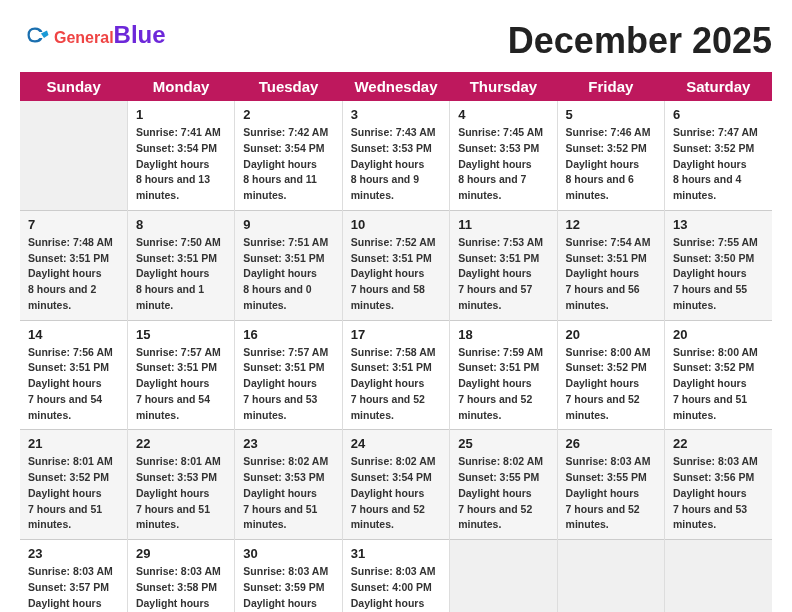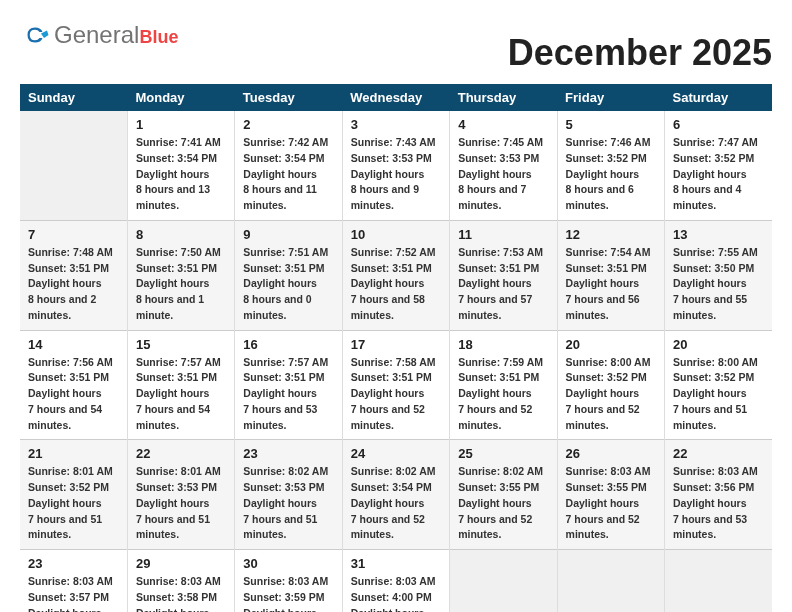--- a/index.html
+++ b/index.html
@@ -15,57 +15,56 @@
       justify-content: space-between;
       align-items: flex-start;
       margin-bottom: 10px;
     }
     .logo {
       display: flex;
       align-items: center;
       gap: 4px;
     }
     .logo-text-general {
+      font-size: 16px;
+      font-weight: bold;
+      color: #ef4444;
+    }
+    .logo-text-blue {
       font-size: 24px;
-      font-weight: normal;
-      color: #737373;
-    }
-    .logo-text-blue {
-      font-size: 18px;
-      font-weight: bold;
-      color: #ef4444;
+      font-weight: bold;
+      color: #6d28d9;
     }
     .logo-icon {
       width: 30px;
       height: 30px;
     }
     .title-area {
       text-align: right;
-      margin-top: 12px;
     }
     .month-title {
       font-size: 36px;
       font-weight: bold;
       color: #222;
     }
     .location-title {
       font-size: 16px;
       color: #444;
     }
     table {
       width: 100%;
       border-collapse: collapse;
       table-layout: fixed;
     }
     thead tr th {
-      background-color: #0c4a6e;
+      background-color: #be185d;
       color: white;
-      text-align: left;
+      text-align: center;
       padding: 6px 8px;
-      font-size: 13px;
+      font-size: 15px;
       font-weight: bold;
     }
     tbody tr {
       border-bottom: 1px solid #ccc;
     }
     tbody tr:last-child {
       border-bottom: none;
     }
     td {
       vertical-align: top;

